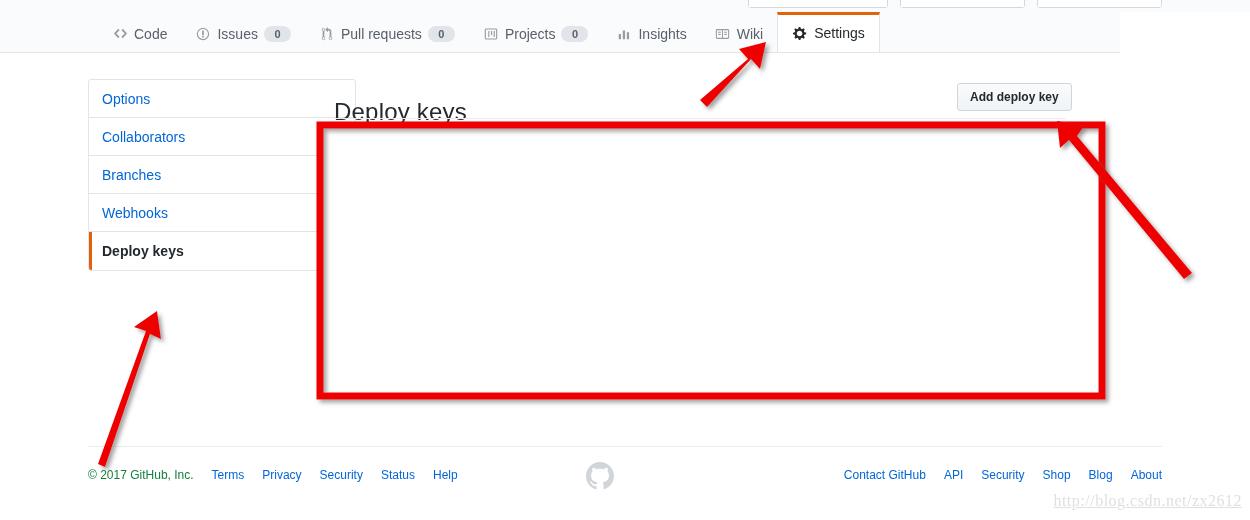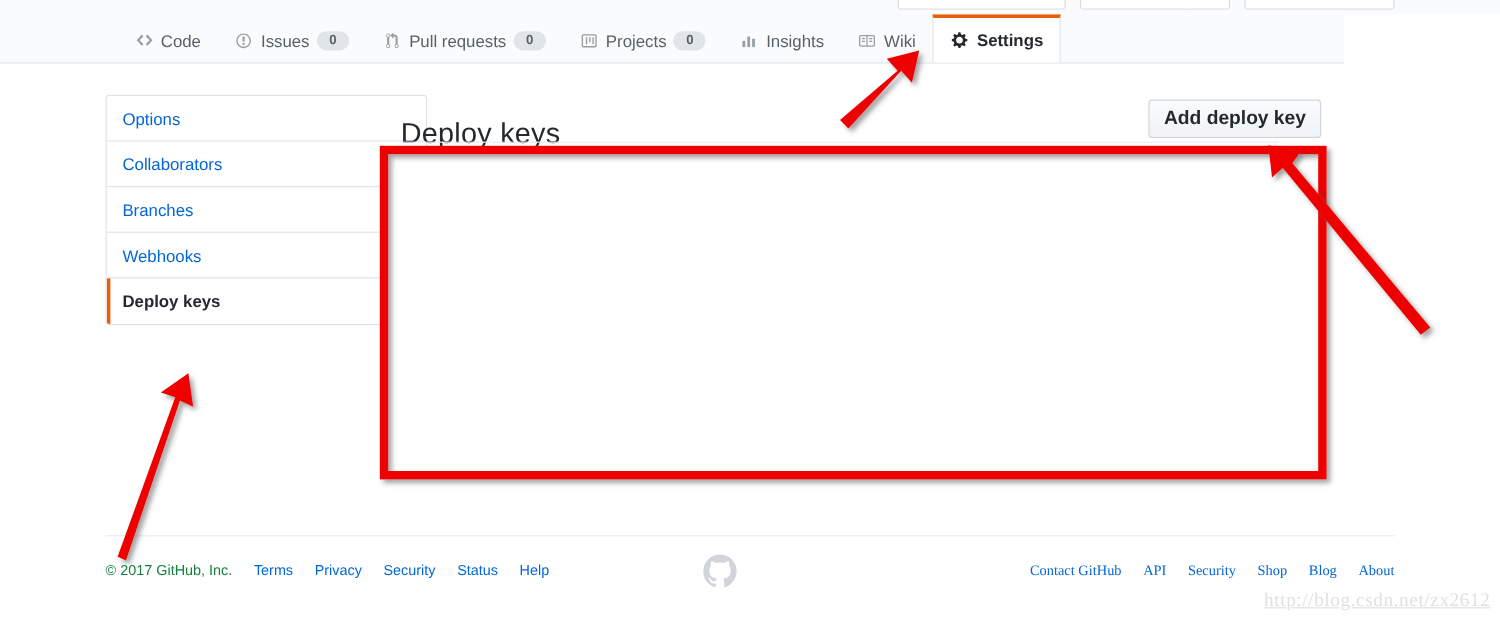--- a/index.html
+++ b/index.html
@@ -26,21 +26,21 @@
   }
   .navinner { position: absolute; left: 98px; top: 0; height: 40px; display: flex; align-items: stretch; }
   .navitem {
     display: flex; align-items: center; gap: 6px;
     padding: 0 14px; height: 40px;
     font-size: 14px; color: #586069; white-space: nowrap;
     box-sizing: border-box; cursor: pointer;
     border-top: 3px solid transparent;
   }
   .navitem.active {
-    color: #24292e; font-weight: bold; background: #fff;
+    color: #24292e; font-weight: normal; background: #fff;
     border-top: 3px solid #e36209;
     border-left: 1px solid #e1e4e8; border-right: 1px solid #e1e4e8;
     margin-bottom: -1px; padding-bottom: 1px; text-align: right;
   }
   .navitem .lbl { line-height: 1; }
   .navicon { display: inline-flex; width: 16px; height: 16px; align-items: center; justify-content: center; color: #959da5; flex: none; }
   .navitem.active .navicon { color: #24292e; }
   .counter {
     display: inline-block; min-width: 17px; padding: 1px 5px;
     background: #e1e4e8; color: #586069; border-radius: 20px;
@@ -64,37 +64,37 @@
     content: ""; position: absolute; left: 0; top: 0; bottom: 0; width: 3px; background: #e36209;
   }
 
   
   .maintitle {
     position: absolute; left: 334px; top: 82px;
     font-size: 24px; font-weight: normal; color: #24292e; letter-spacing: .2px;
   }
   .addbtn {
     position: absolute; left: 957px; top: 83px;
-    padding: 6px 12px; font-size: 16px; font-weight: bold; color: #24292e;
+    padding: 6px 12px; font-size: 12px; font-weight: bold; color: #24292e;
     background: linear-gradient(#fafbfc, #eff3f6);
     border: 1px solid #d1d5da; border-radius: 3px; cursor: pointer;
     box-sizing: border-box; white-space: nowrap;
   }
   .contentbox {
     position: absolute; left: 322px; top: 122px; width: 780px; height: 274px;
     border: 1px solid #e1e4e8; border-radius: 3px; background: #fff; box-sizing: border-box;
   }
   .titlerule {
     position: absolute; left: 334px; top: 118px; width: 732px; height: 1px; background: #eaecef;
   }
 
   
   .footrule { position: absolute; left: 88px; top: 446px; width: 1074px; height: 1px; background: #eaecef; }
   .footleft { position: absolute; left: 88px; top: 468px; display: flex; align-items: center; gap: 18px; font-size: 12px; }
-  .footright { position: absolute; right: 88px; top: 468px; display: flex; align-items: center; gap: 18px; font-size: 12px; font-family: Liberation Serif, serif; }
+  .footright { position: absolute; right: 88px; top: 468px; display: flex; align-items: center; gap: 18px; font-size: 12px; }
   .copy { color: #15803d; white-space: nowrap; }
   .flink { color: #0366d6; text-decoration: none; white-space: nowrap; cursor: pointer; }
   .octomark { position: absolute; left: 586px; top: 462px; width: 28px; height: 28px; color: #d1d5da; }
 
   .watermark {
     position: absolute; right: 8px; top: 492px;
     font-family: "Liberation Serif", serif;
     font-size: 16px; color: #e0e0e0; letter-spacing: .5px; white-space: nowrap; text-decoration: underline;
   }
 

